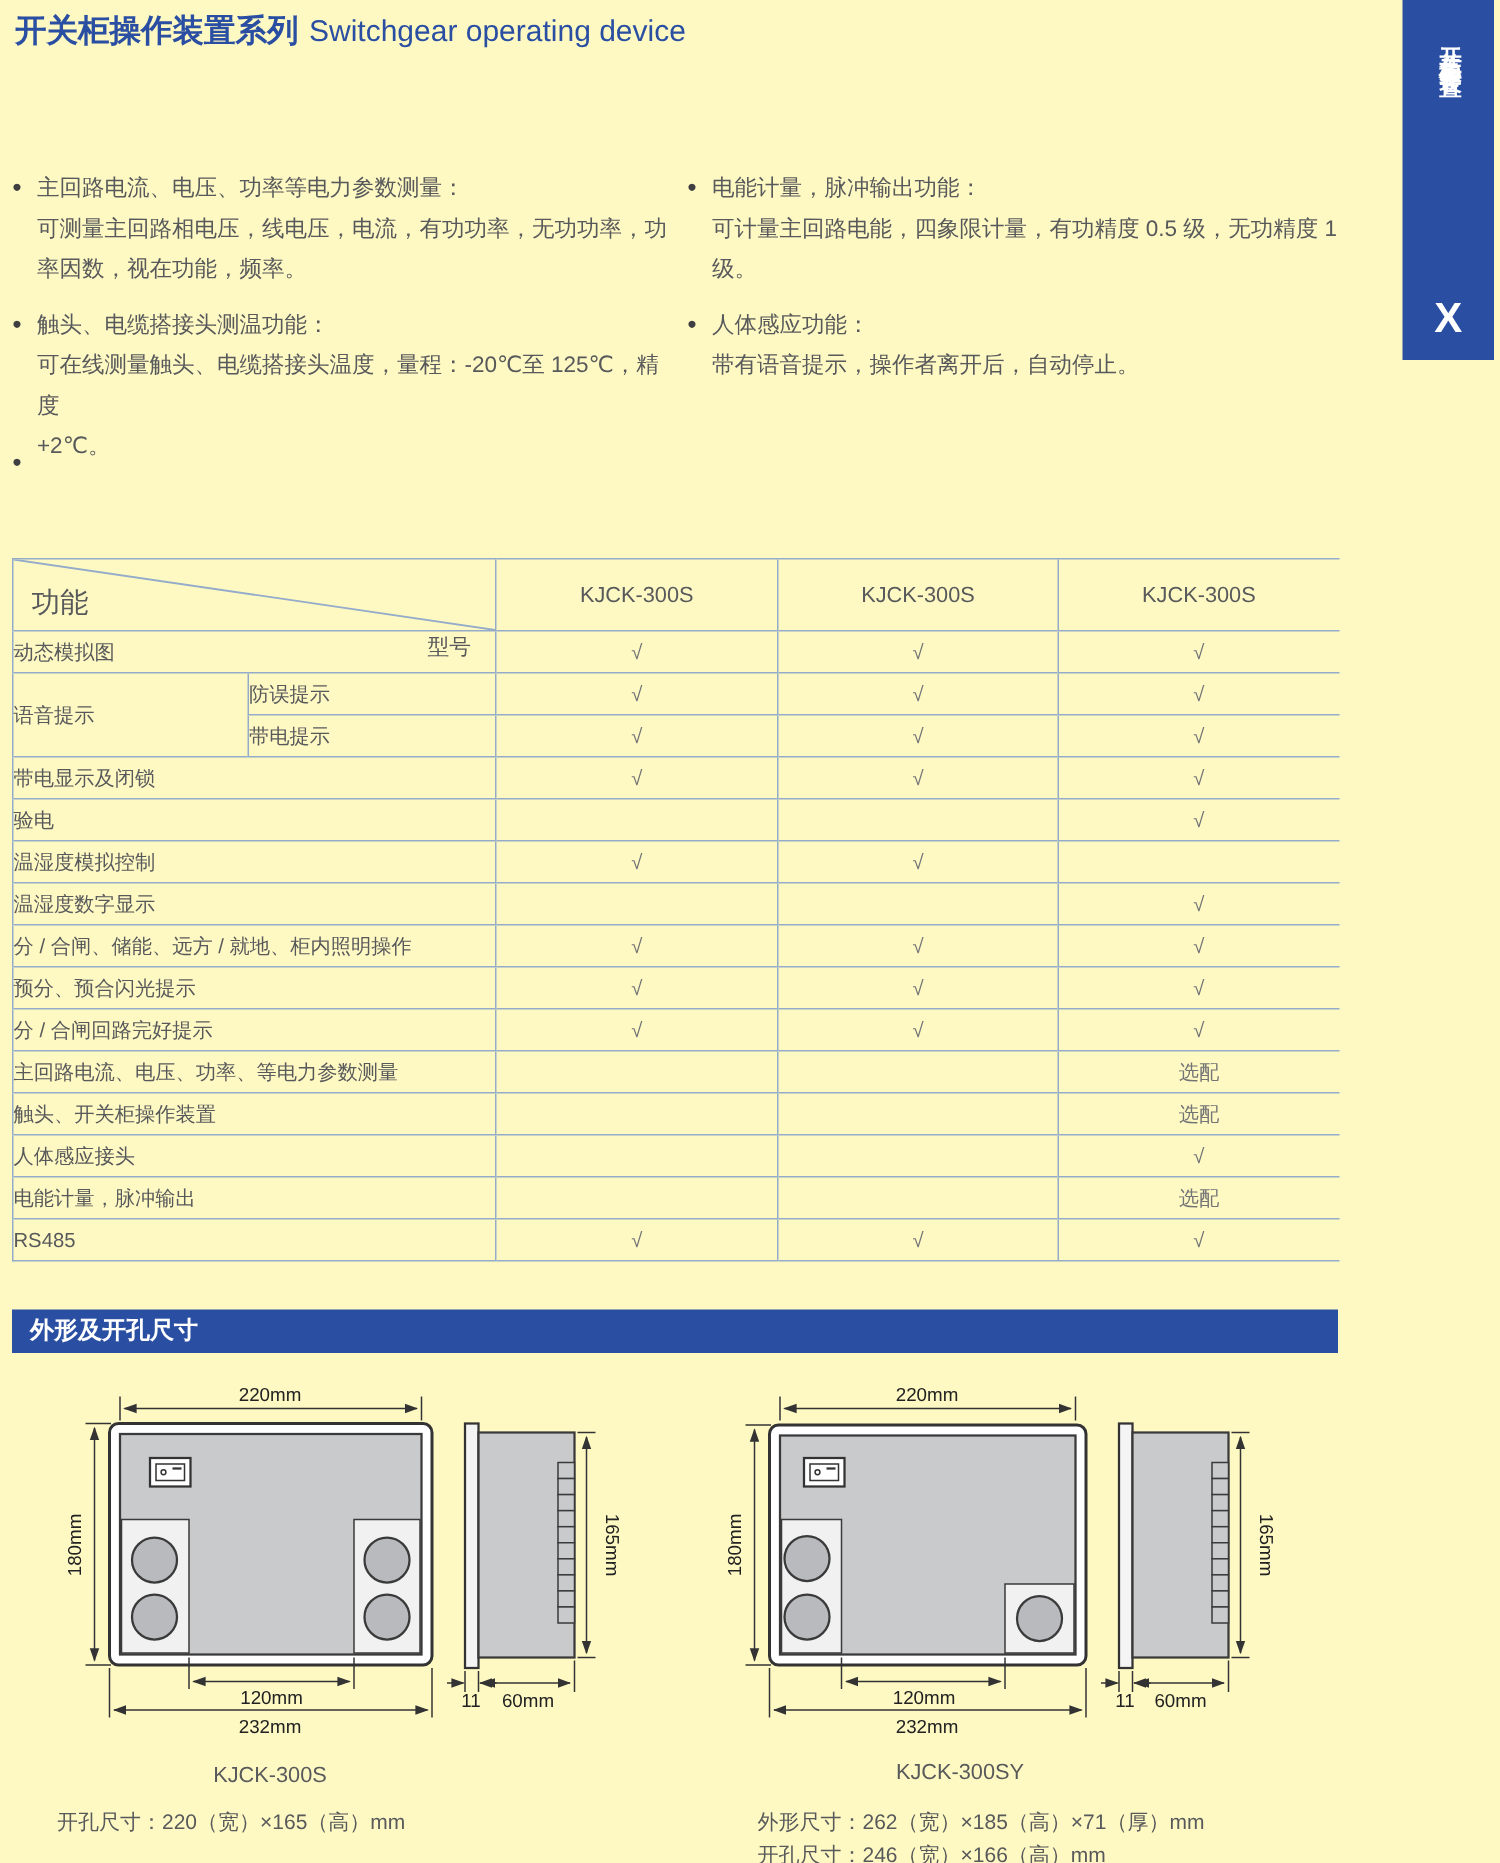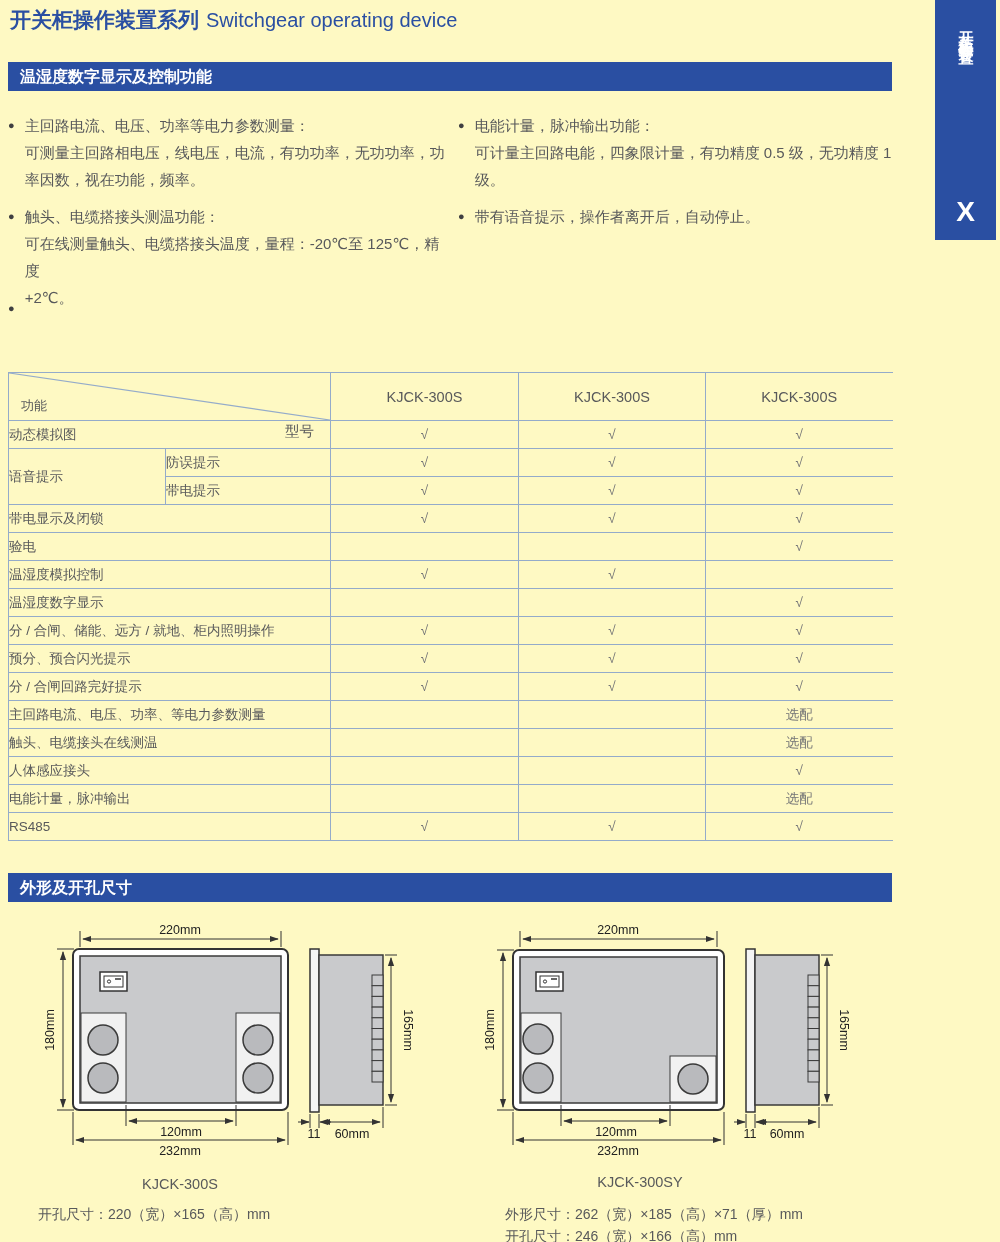--- a/index.html
+++ b/index.html
@@ -30,21 +30,21 @@
 
   
   table.feat{ position:absolute; left:8px; top:372px; width:884px; border-collapse:collapse;
               table-layout:fixed; color:var(--text); }
   table.feat th, table.feat td{ border-top:1px solid var(--line); padding:0; font-weight:normal; }
   table.feat tr:last-child td{ border-bottom:1px solid var(--line);margin-top:32px; }
   th.corner{ position:relative; height:47px; border-left:1px solid var(--line); }
   th.corner svg{ position:absolute; left:0; top:0; width:100%; height:100%; }
   th.corner svg line{ stroke:var(--line); stroke-width:1.2; }
   .c-top{ position:absolute; top:5px; right:16px; font-size:14.5px;margin-top:44px; }
-  .c-bot{ position:absolute; bottom:5px; left:12px; font-size:13px; }
+  .c-bot{ position:absolute; bottom:5px; left:12px; font-size:19px; }
   th.model{ border-left:1px solid var(--line); font-size:14.5px; text-align:center; }
   table.feat td{ height:27px; font-size:13.5px; }
   td.lbl, td.sub{ border-left:1px solid var(--line); text-align:left; padding-left:13px; }
   td.ck{ border-left:1px solid var(--line); text-align:center; font-size:14.5px; color:var(--check); }
 
   
   .dwg{ position:absolute; width:400px; height:252px; }
   .dwg .outer{ fill:#fff; stroke:#333; stroke-width:2; }
   .dwg .panel{ fill:#c9cacc; stroke:#3a3a3a; stroke-width:1.5; }
   .dwg .cut{ fill:#f1f1f1; stroke:#3a3a3a; stroke-width:1; }
@@ -69,21 +69,20 @@
 
   <div class="doc-title">
     <span class="t-zh">开关柜操作装置系列</span><span class="t-en">Switchgear operating device</span>
   </div>
 
   <div class="side-tab">
     <div class="side-vtext">开关柜操作装置</div>
     <div class="side-x">X</div>
   </div>
 
-  <div class="sec-bar" style="top:62px">温湿度数字显示及控制功能</div>
 
   <div class="bullet" style="left:8px; top:112px; width:445px">
     <span class="dot">●</span>
     <div>
       <div>主回路电流、电压、功率等电力参数测量：</div>
       <div>可测量主回路相电压，线电压，电流，有功功率，无功功率，功</div>
       <div>率因数，视在功能，频率。</div>
     </div>
   </div>
   <div class="bullet" style="left:8px; top:203px; width:445px">
@@ -101,20 +100,21 @@
   <div class="bullet" style="left:458px; top:112px; width:460px">
     <span class="dot">●</span>
     <div>
       <div>电能计量，脉冲输出功能：</div>
       <div>可计量主回路电能，四象限计量，有功精度 0.5 级，无功精度 1 级。</div>
     </div>
   </div>
   <div class="bullet" style="left:458px; top:203px; width:460px">
     <span class="dot">●</span>
     <div>
+      <div>人体感应功能：</div>
       <div>带有语音提示，操作者离开后，自动停止。</div>
     </div>
   </div>
 
   <table class="feat">
     <colgroup>
         <col style="width:157px">
         <col style="width:165px">
         <col style="width:188px">
         <col style="width:187px">
@@ -194,21 +194,21 @@
       <td class="ck">√</td>
       <td class="ck">√</td>
     </tr>
     <tr>
       <td class="lbl" colspan="2">主回路电流、电压、功率、等电力参数测量</td>
       <td class="ck"></td>
       <td class="ck"></td>
       <td class="ck">选配</td>
     </tr>
     <tr>
-      <td class="lbl" colspan="2">触头、电缆接头在线测温</td>
+      <td class="lbl" colspan="2">触头、开关柜操作装置</td>
       <td class="ck"></td>
       <td class="ck"></td>
       <td class="ck">选配</td>
     </tr>
     <tr>
       <td class="lbl" colspan="2">人体感应接头</td>
       <td class="ck"></td>
       <td class="ck"></td>
       <td class="ck">√</td>
     </tr>

